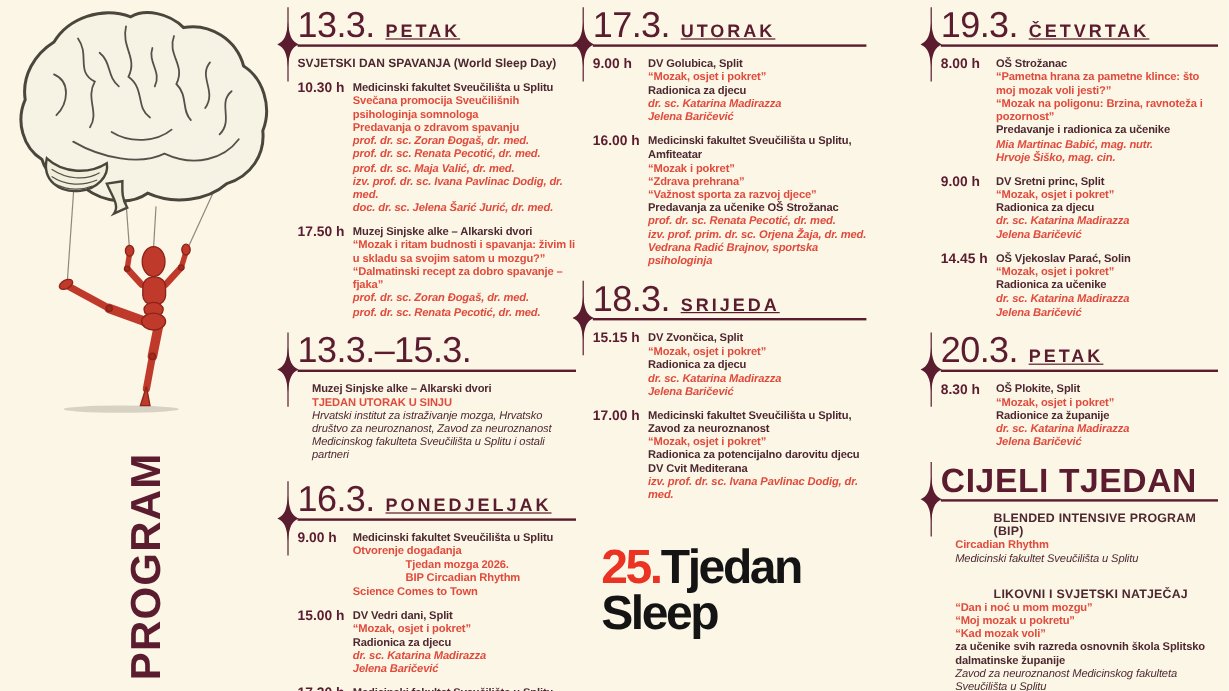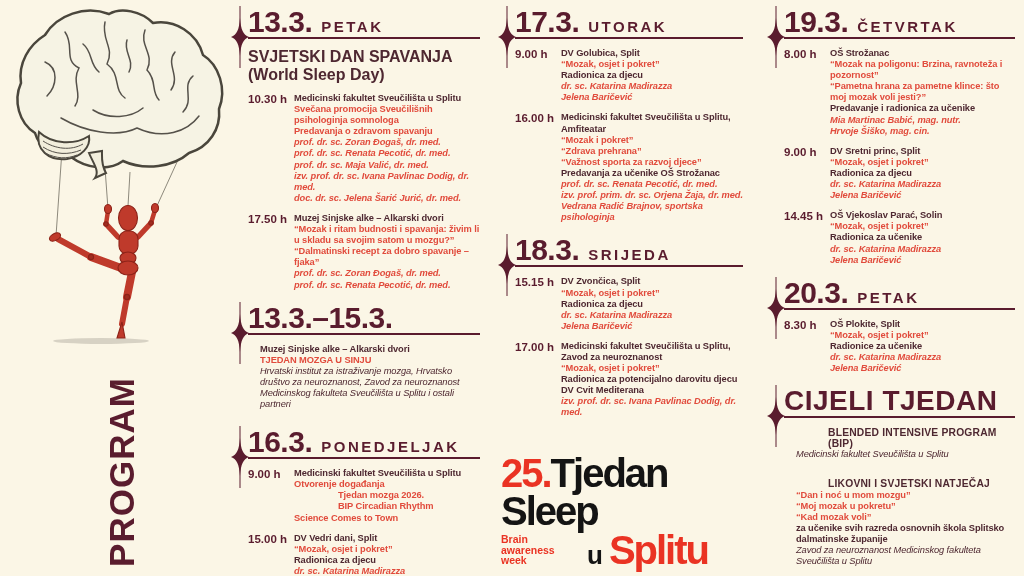--- a/index.html
+++ b/index.html
@@ -6,30 +6,30 @@
   .poster{position:relative;width:1024px;height:576px;background:#fbf6e6;overflow:hidden;
           font-family:"Liberation Sans",sans-serif;}
   
   .illustration{position:absolute;left:5px;top:0;width:235px;height:350px;}
   
   .program-label{position:absolute;left:122px;top:472px;transform:translate(-50%,-50%) rotate(-90deg);
     font-size:35px;font-weight:600;letter-spacing:1px;color:#5a1c2e;white-space:nowrap;}
   
   .column{position:absolute;top:8px;}
   .col1{left:226px;width:254px;}
-  .col2{left:493px;width:250px;}
+  .col2{left:472px;width:250px;}
   .col3{left:762px;width:253px;}
   .section{padding-left:22px;margin-bottom:13px;}
   .sec-header{position:relative;border-bottom:2px solid #5a1c2e;padding-bottom:2px;margin-bottom:9px;
     display:flex;align-items:baseline;gap:9px;}
   .sparkle{position:absolute;left:-17px;bottom:-33px;}
-  .sec-date{font-size:30px;line-height:27px;font-weight:700;color:#5a1c2e;letter-spacing:-0.5px;white-space:nowrap;}
+  .sec-date{font-size:30px;line-height:27px;font-weight:400;color:#5a1c2e;letter-spacing:-0.5px;white-space:nowrap;}
   .th .sec-date{font-size:28px;font-weight:600;letter-spacing:0.5px;}
-  .sec-day{font-size:15px;font-weight:600;color:#5a1c2e;letter-spacing:2.5px;white-space:nowrap;}
-  .sec-subtitle{font-size:16px;font-weight:700;color:#4e2831;margin:0 0 9px 0;}
+  .sec-day{font-size:15px;font-weight:600;color:#5a1c2e;letter-spacing:2.5px;white-space:nowrap;text-decoration:underline;}
+  .sec-subtitle{font-size:10px;font-weight:700;color:#4e2831;margin:0 0 9px 0;}
   .event{display:flex;margin-bottom:9px;}
   .event:last-child{margin-bottom:0;}
   .event.nt{margin-left:12px;margin-bottom:18px;}
   .time{width:46px;flex-shrink:0;font-size:11.5px;font-weight:700;color:#5a1c2e;line-height:12px;}
   .lines{flex:1;min-width:0;}
   .ln{font-size:9.3px;line-height:11.1px;letter-spacing:-0.1px;}
   .v{color:#4e2831;font-weight:700;}
   .r{color:#e14b3c;font-weight:700;}
   .ri{color:#e14b3c;font-style:italic;font-weight:600;}
   .di{color:#4e2831;font-style:italic;font-weight:400;}
@@ -159,21 +159,21 @@
         <div class="sec-header">
           <svg class="sparkle" width="18" height="66" viewBox="0 0 18 66">
             <line x1="9" y1="2" x2="9" y2="64" stroke="#5a1c2e" stroke-width="1"></line>
             <path d="M9 14 C10 26 12 30.5 18 33 C12 35.5 10 40 9 52 C8 40 6 35.5 0 33 C6 30.5 8 26 9 14 Z" fill="#5a1c2e"></path>
           </svg>
           <div class="sec-date">13.3.–15.3.</div>
         </div>
         <div class="event nt">
           <div class="lines">
             <div class="ln v">Muzej Sinjske alke – Alkarski dvori</div>
-            <div class="ln r">TJEDAN MOZGA U SINJU</div>
+            <div class="ln r">TJEDAN UTORAK U SINJU</div>
             <div class="ln di">Hrvatski institut za istraživanje mozga, Hrvatsko društvo za neuroznanost, Zavod za neuroznanost Medicinskog fakulteta Sveučilišta u Splitu i ostali partneri</div>
           </div>
         </div>
       </div>
       <div class="section">
         <div class="sec-header">
           <svg class="sparkle" width="18" height="66" viewBox="0 0 18 66">
             <line x1="9" y1="2" x2="9" y2="64" stroke="#5a1c2e" stroke-width="1"></line>
             <path d="M9 14 C10 26 12 30.5 18 33 C12 35.5 10 40 9 52 C8 40 6 35.5 0 33 C6 30.5 8 26 9 14 Z" fill="#5a1c2e"></path>
           </svg>
@@ -279,22 +279,22 @@
             <line x1="9" y1="2" x2="9" y2="64" stroke="#5a1c2e" stroke-width="1"></line>
             <path d="M9 14 C10 26 12 30.5 18 33 C12 35.5 10 40 9 52 C8 40 6 35.5 0 33 C6 30.5 8 26 9 14 Z" fill="#5a1c2e"></path>
           </svg>
           <div class="sec-date">19.3.</div>
           <div class="sec-day">ČETVRTAK</div>
         </div>
         <div class="event">
           <div class="time">8.00 h</div>
           <div class="lines">
             <div class="ln v">OŠ Strožanac</div>
+            <div class="ln r">“Pametna hrana za pametne klince: što moj mozak voli jesti?”</div>
             <div class="ln r">“Mozak na poligonu: Brzina, ravnoteža i pozornost”</div>
-            <div class="ln r">“Pametna hrana za pametne klince: što moj mozak voli jesti?”</div>
             <div class="ln v">Predavanje i radionica za učenike</div>
             <div class="ln ri">Mia Martinac Babić, mag. nutr.</div>
             <div class="ln ri">Hrvoje Šiško, mag. cin.</div>
           </div>
         </div>
         <div class="event">
           <div class="time">9.00 h</div>
           <div class="lines">
             <div class="ln v">DV Sretni princ, Split</div>
             <div class="ln r">“Mozak, osjet i pokret”</div>
@@ -321,60 +321,52 @@
             <path d="M9 14 C10 26 12 30.5 18 33 C12 35.5 10 40 9 52 C8 40 6 35.5 0 33 C6 30.5 8 26 9 14 Z" fill="#5a1c2e"></path>
           </svg>
           <div class="sec-date">20.3.</div>
           <div class="sec-day">PETAK</div>
         </div>
         <div class="event">
           <div class="time">8.30 h</div>
           <div class="lines">
             <div class="ln v">OŠ Plokite, Split</div>
             <div class="ln r">“Mozak, osjet i pokret”</div>
-            <div class="ln v">Radionice za učenike</div>
+            <div class="ln v">Radionice za županije</div>
             <div class="ln ri">dr. sc. Katarina Madirazza</div>
             <div class="ln ri">Jelena Baričević</div>
           </div>
         </div>
       </div>
       <div class="section">
         <div class="sec-header th">
           <svg class="sparkle" width="18" height="66" viewBox="0 0 18 66">
             <line x1="9" y1="2" x2="9" y2="64" stroke="#5a1c2e" stroke-width="1"></line>
             <path d="M9 14 C10 26 12 30.5 18 33 C12 35.5 10 40 9 52 C8 40 6 35.5 0 33 C6 30.5 8 26 9 14 Z" fill="#5a1c2e"></path>
           </svg>
           <div class="sec-date">CIJELI TJEDAN</div>
         </div>
         <div class="event nt">
           <div class="lines">
             <div class="ln hd">BLENDED INTENSIVE PROGRAM (BIP)</div>
+            <div class="ln r">Circadian Rhythm</div>
             <div class="ln di">Medicinski fakultet Sveučilišta u Splitu</div>
           </div>
         </div>
         <div class="event nt">
           <div class="lines">
             <div class="ln hd">LIKOVNI I SVJETSKI NATJEČAJ</div>
             <div class="ln r">“Dan i noć u mom mozgu”</div>
             <div class="ln r">“Moj mozak u pokretu”</div>
             <div class="ln r">“Kad mozak voli”</div>
             <div class="ln v">za učenike svih razreda osnovnih škola Splitsko dalmatinske županije</div>
             <div class="ln di">Zavod za neuroznanost Medicinskog fakulteta Sveučilišta u Splitu</div>
           </div>
         </div>
       </div>
     </div>
 
   <div class="logo">
     <div class="logo-line1"><span class="lg-red">25.</span><span>Tjedan</span></div>
     <div class="logo-line2">Sleep</div>
-    <div class="logo-line3">
-      <div class="logo-baw">
-        <div>Brain</div>
-        <div>awareness</div>
-        <div>week</div>
-      </div>
-      <span class="lg-u">u</span>
-      <span class="lg-splitu">Splitu</span>
-    </div>
   </div>
 
 </div>
 
 </body></html>

